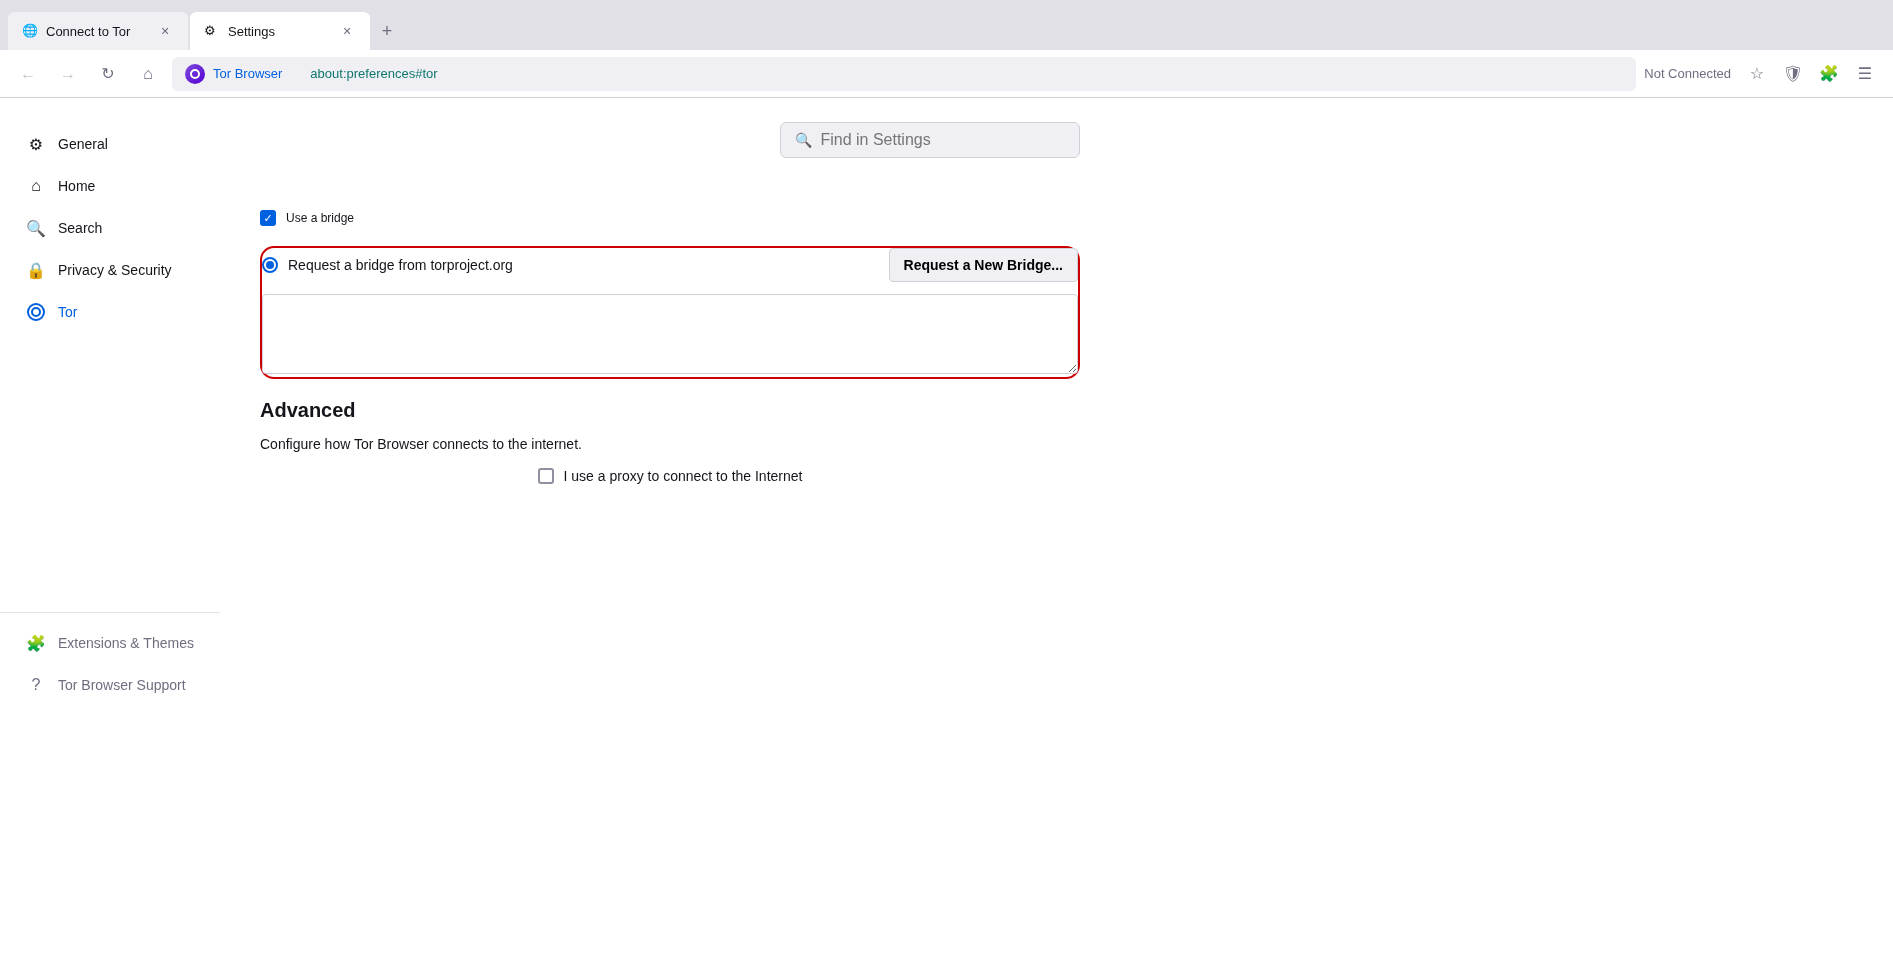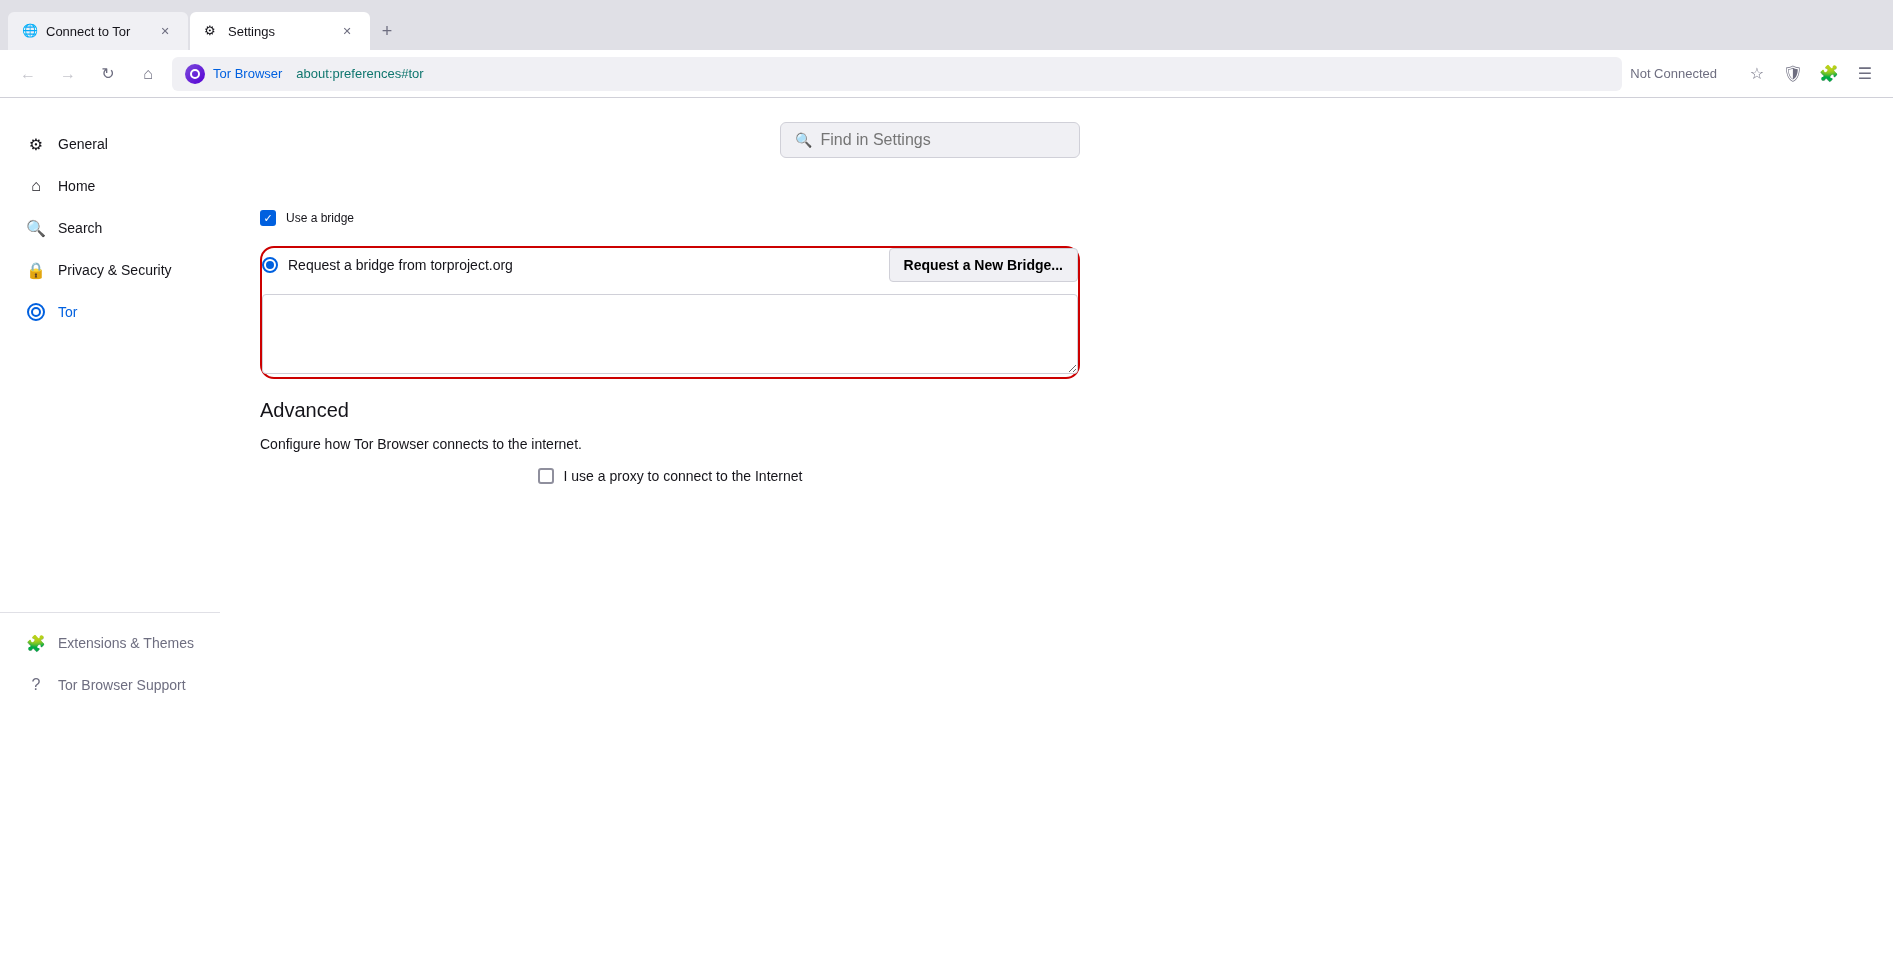--- a/index.html
+++ b/index.html
@@ -18,21 +18,21 @@
 
     
     .toolbar { display: flex; align-items: center; background: #fff; padding: 6px 12px; height: 48px; gap: 8px; border-bottom: 1px solid #d0d0d8; }
     .nav-btn { width: 32px; height: 32px; border-radius: 50%; display: flex; align-items: center; justify-content: center; cursor: pointer; color: #6e6e80; font-size: 16px; }
     .nav-btn.disabled { opacity: 0.4; cursor: default; }
     .address-bar { flex: 1; display: flex; align-items: center; background: #f0f0f4; border-radius: 6px; padding: 6px 12px; height: 34px; gap: 8px; border: 1px solid transparent; }
     .tor-badge { width: 20px; height: 20px; border-radius: 50%; background: linear-gradient(135deg, #7d4cdb, #5500d4); display: flex; align-items: center; justify-content: center; flex-shrink: 0; }
     .tor-badge-inner { width: 10px; height: 10px; border-radius: 50%; border: 2px solid #fff; }
     .address-text { font-size: 13px; color: #0f766e; flex: 1; background: transparent; border: none; outline: none; }
     .toolbar-right { display: flex; align-items: center; gap: 4px; }
-    .not-connected { font-size: 13px; color: #6e6e80; margin-right: 20px; }
+    .not-connected { font-size: 13px; color: #6e6e80; margin-right: 6px; }
     .toolbar-icon-btn { width: 32px; height: 32px; border-radius: 50%; display: flex; align-items: center; justify-content: center; cursor: pointer; color: #6e6e80; font-size: 16px; }
 
     
     .main-content { display: flex; flex: 1; background: #fff; }
 
     
     .sidebar { width: 220px; padding: 24px 0; flex-shrink: 0; }
     .sidebar-item { display: flex; align-items: center; padding: 10px 18px; gap: 12px; cursor: pointer; border-radius: 4px; margin: 2px 8px; font-size: 14px; color: #15141a; }
     .sidebar-item.active { color: #0060df; }
     .sidebar-item .s-icon { width: 20px; height: 20px; display: flex; align-items: center; justify-content: center; font-size: 16px; flex-shrink: 0; }
@@ -63,21 +63,21 @@
     .request-new-bridge-btn { background: #f0f0f4; border: 1px solid #d0d0d8; border-radius: 4px; padding: 8px 14px; font-size: 14px; font-weight: 600; cursor: pointer; white-space: nowrap; }
     .bridge-textarea { width: 100%; height: 80px; border: 1px solid #d0d0d8; border-radius: 4px; padding: 8px; resize: vertical; font-size: 13px; background: #fff; color: #15141a; outline: none; }
 
     
     .provide-bridge-section { margin-bottom: 30px; }
     .provide-bridge-desc { font-size: 13px; color: #6e6e80; margin-left: 26px; margin-bottom: 8px; }
     .provide-bridge-textarea { width: 100%; height: 80px; border: 1px solid #d0d0d8; border-radius: 4px; padding: 8px; resize: vertical; font-size: 13px; color: #8f8f9d; outline: none; margin-left: 0; }
     .provide-bridge-textarea::placeholder { color: #8f8f9d; }
 
     
-    .advanced-title { font-size: 20px; font-weight: 400; margin-bottom: 14px; color: #15141a; }
+    .advanced-title { font-size: 20px; font-weight: 700; margin-bottom: 14px; color: #15141a; }
     .advanced-desc { font-size: 14px; color: #15141a; margin-bottom: 16px; }
     .proxy-row { display: flex; align-items: center; gap: 10px; justify-content: center; }
     .proxy-label { font-size: 14px; color: #15141a; }
 
     
     .built-in-row { display: flex; align-items: center; gap: 10px; margin-bottom: 10px; }
     .dropdown-area { display: flex; align-items: center; gap: 6px; background: #f0f0f4; border: 1px solid #d0d0d8; border-radius: 4px; padding: 6px 12px; min-width: 200px; cursor: pointer; }
   </style>
 </head>
 <body>
@@ -100,21 +100,21 @@
 
   <div class="toolbar">
     <div class="nav-btn disabled">←</div>
     <div class="nav-btn disabled">→</div>
     <div class="nav-btn">↻</div>
     <div class="nav-btn">⌂</div>
     <div class="address-bar">
       <div class="tor-badge">
         <div class="tor-badge-inner"></div>
       </div>
-      <span style="font-size:13px;color:#0060df;font-weight:500;margin-right:6px;">Tor Browser</span>
+      <span style="font-size:13px;color:#0060df;font-weight:500;margin-right:20px;">Tor Browser</span>
       <input class="address-text" value="about:preferences#tor" readonly="" style="cursor: default;">
     </div>
     <div class="toolbar-right">
       <span class="not-connected">Not Connected</span>
       <div class="toolbar-icon-btn">☆</div>
       <div class="toolbar-icon-btn">🛡</div>
       <div class="toolbar-icon-btn">🧩</div>
       <div class="toolbar-icon-btn">☰</div>
     </div>
   </div>

